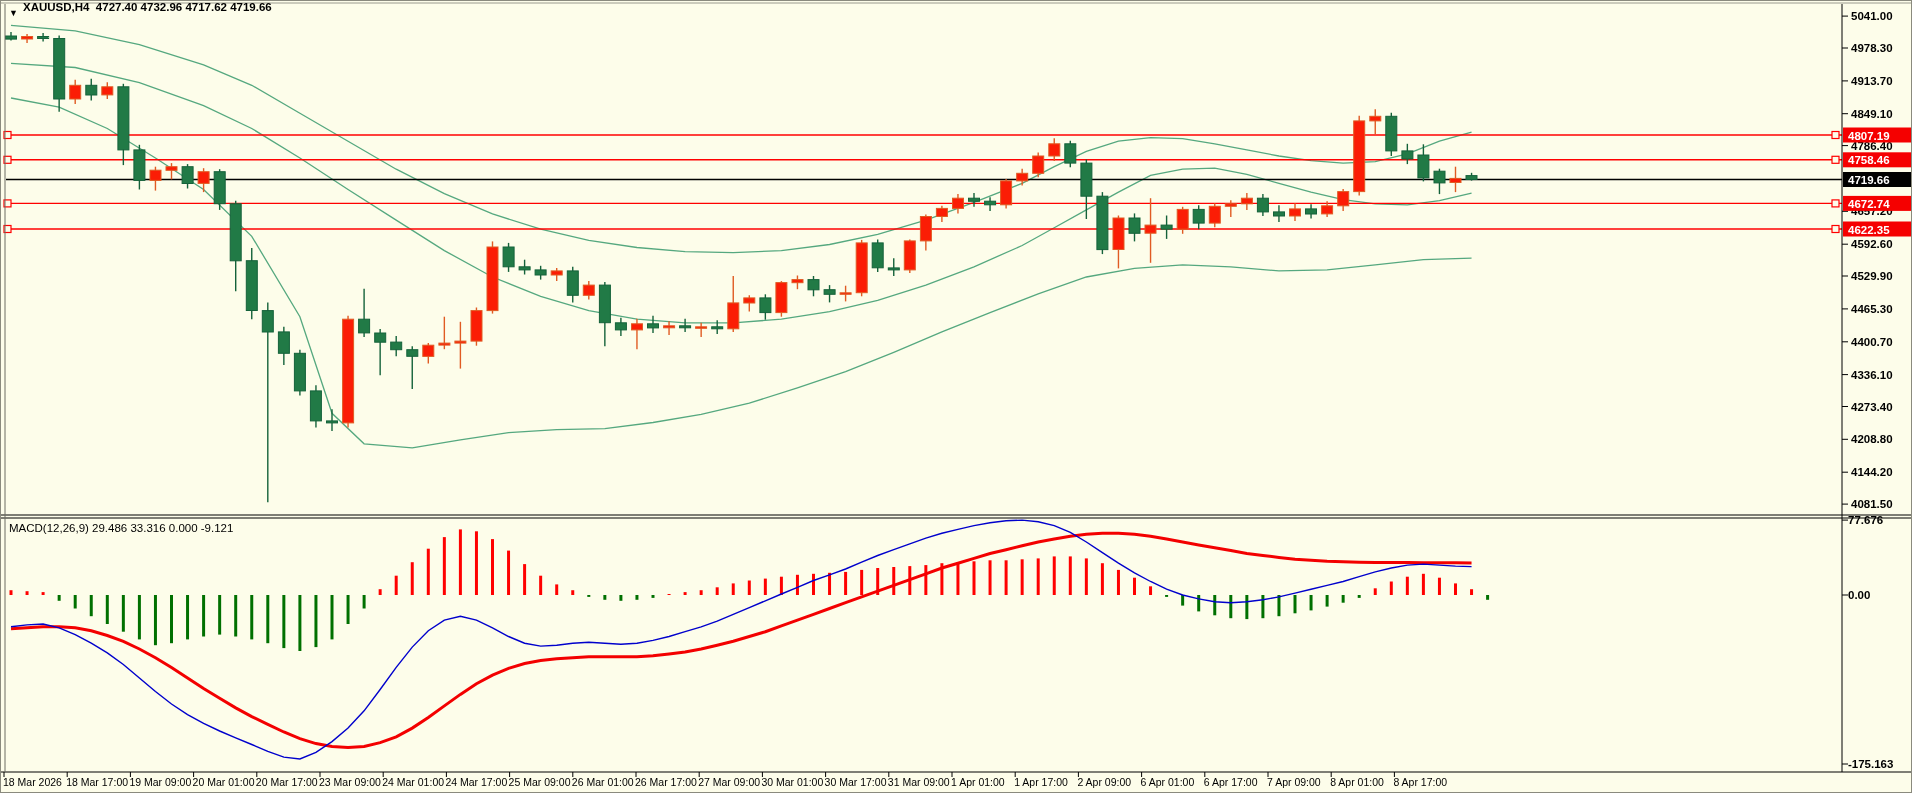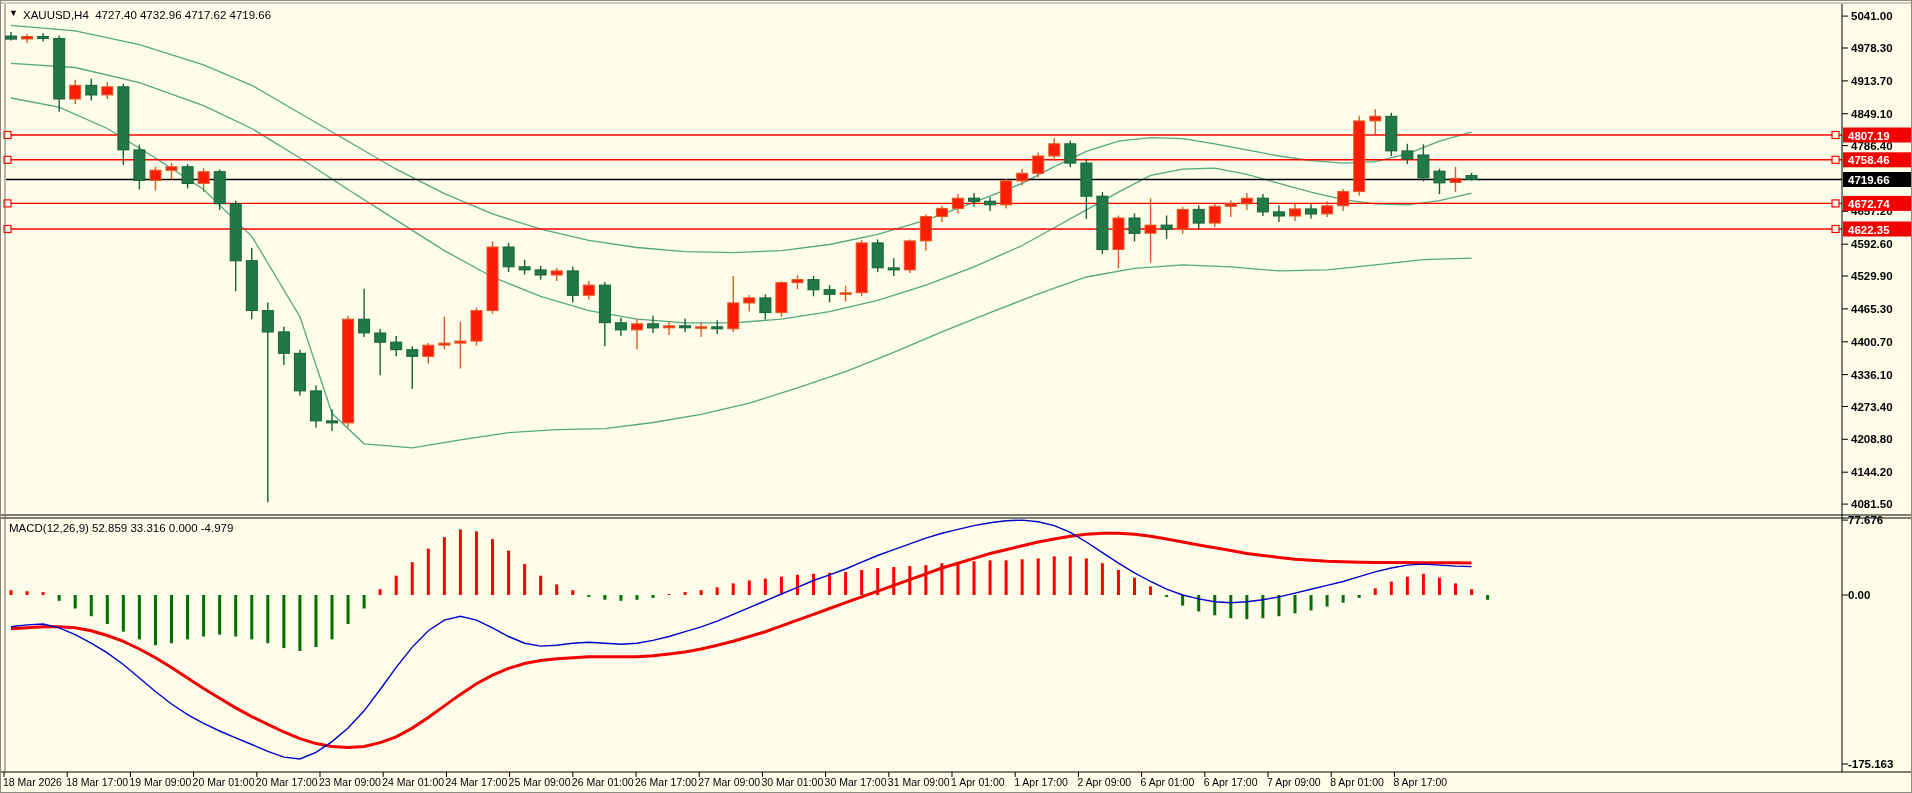--- a/index.html
+++ b/index.html
@@ -9,32 +9,32 @@
     font-family:"Liberation Sans", sans-serif;
     overflow:hidden;
     border:1px solid #8a8a7e;
     box-sizing:border-box;
   }
   #plot{position:absolute;left:0;top:0;}
   .overlay-label{
     position:absolute;color:#000;font-size:11.5px;line-height:13px;
     white-space:pre;z-index:5;
   }
-  #chart-title{left:22px;top:8px;font-weight:400;}
+  #chart-title{left:22px;top:0;font-weight:700;}
   #dropdown-tri{position:absolute;left:8px;top:7px;font-size:9px;color:#000;z-index:5;}
   #macd-title{left:8px;top:521px;font-weight:400;}
   svg text{font-family:"Liberation Sans", sans-serif;}
 </style>
 </head>
 <body>
 
 <div id="chart-window">
   <span id="dropdown-tri">▼</span>
   <span id="chart-title" class="overlay-label">XAUUSD,H4  4727.40 4732.96 4717.62 4719.66</span>
-  <span id="macd-title" class="overlay-label">MACD(12,26,9) 52.859 33.316 0.000 -4.979</span>
+  <span id="macd-title" class="overlay-label">MACD(12,26,9) 29.486 33.316 0.000 -9.121</span>
   <svg id="plot" width="1912" height="793">
       <rect x="0" y="0" width="1912" height="793" fill="#fdfdea"></rect>
       <rect x="5" y="8" width="1836" height="505" fill="#fdfdea"></rect>
       <rect x="5" y="518" width="1836" height="251" fill="#fdfdea"></rect>
       <polyline points="10,24.3 74.2,29.9 138.4,43.6 202.60000000000002,63.9 250.75,84.3 298.90000000000003,112.3 347.05,140.2 395.20000000000005,168.2 443.35,192.6 491.5,212.9 539.65,228.2 587.8000000000001,239.4 635.95,246.5 684.1,250.6 732.25,251.6 780.4000000000001,249.6 828.5500000000001,243.5 876.7,233.3 924.85,219.1 973,201.3 1021.1500000000001,182.4 1053.25,165.7 1085.3500000000001,150.4 1117.45,140.2 1149.55,136.7 1181.65,137.7 1213.75,142.8 1245.8500000000001,148.9 1277.95,155.0 1310.05,159.6 1342.15,162.1 1374.25,160.6 1406.3500000000001,152.9 1438.45,140.2 1470.55,131.1" fill="none" stroke="#55a87f" stroke-width="1.3"></polyline>
       <polyline points="10,62.4 74.2,66.5 138.4,81.7 202.60000000000002,104.6 250.75,127.5 298.90000000000003,157.0 347.05,188.5 395.20000000000005,219.1 443.35,249.6 491.5,276.0 539.65,295.3 587.8000000000001,309.6 635.95,318.2 684.1,321.8 732.25,321.8 780.4000000000001,318.2 828.5500000000001,310.6 876.7,299.4 924.85,284.1 973,265.8 1021.1500000000001,244.5 1053.25,226.7 1085.3500000000001,208.9 1117.45,191.1 1149.55,174.3 1181.65,168.2 1213.75,167.2 1245.8500000000001,173.3 1277.95,182.4 1310.05,191.1 1342.15,198.7 1374.25,202.8 1406.3500000000001,203.8 1438.45,199.7 1470.55,192.1" fill="none" stroke="#55a87f" stroke-width="1.3"></polyline>
       <polyline points="10,97.0 58.150000000000006,106.2 106.30000000000001,127.5 154.45000000000002,157.0 202.60000000000002,188.5 250.75,235.3 298.90000000000003,315.7 331,412.3 363.1,442.8 411.25,446.9 459.40000000000003,438.8 507.55,431.6 555.7,428.6 603.85,427.6 652,421.5 700.15,413.3 748.3000000000001,402.1 796.45,386.9 844.6,370.6 892.75,351.3 940.9000000000001,330.9 989.0500000000001,311.6 1037.2,292.8 1085.3500000000001,276.0 1133.5,267.4 1181.65,263.8 1229.8,265.8 1277.95,269.9 1326.1000000000001,268.9 1374.25,263.8 1422.4,258.7 1470.55,257.2" fill="none" stroke="#55a87f" stroke-width="1.3"></polyline>
       <line x1="5" y1="134.0" x2="1841" y2="134.0" stroke="#ff0000" stroke-width="1.4"></line>
       <rect x="3" y="130.5" width="7" height="7" fill="#fdfdea" stroke="#ff0000" stroke-width="1.2"></rect>
       <rect x="1831" y="130.5" width="7" height="7" fill="#fdfdea" stroke="#ff0000" stroke-width="1.2"></rect>

